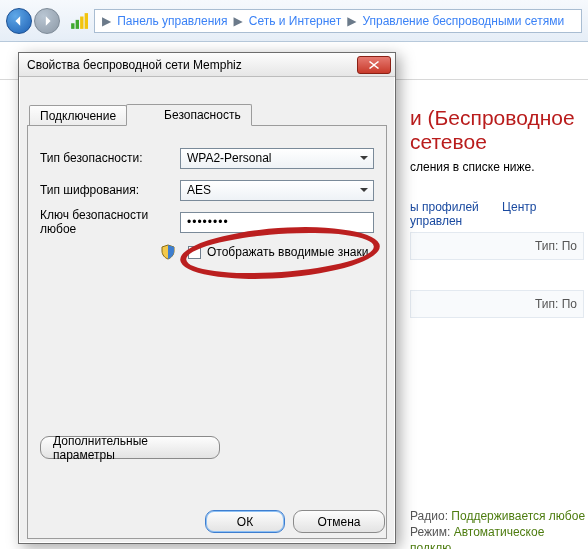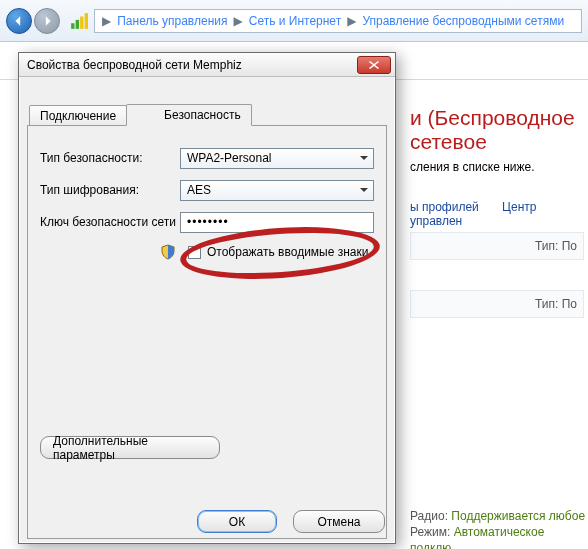--- a/index.html
+++ b/index.html
@@ -45,21 +45,21 @@
   .textbox { flex:1; height:21px; border:1px solid #7a8a99; background:#fff; padding:0 6px; display:flex; align-items:center; letter-spacing:1px; }
 
   .shield { width:16px; height:16px; }
   .checkbox-row { display:flex; align-items:center; margin:10px 0 0 120px; position:relative; }
   .checkbox { width:13px; height:13px; border:1px solid #6f7f8e; background:#fff; margin:0 6px 0 12px; }
 
   .ellipse { position:absolute; left:152px; top:102px; width:200px; height:50px; border:6px solid #bb1f1f; border-radius:50%/50%; transform:rotate(-4deg); pointer-events:none; }
 
   .adv-btn, .ok-btn, .cancel-btn { height:23px; border:1px solid #8a8a8a; background:linear-gradient(#fdfdfd,#e3e3e3); border-radius:9px; padding:0 12px; display:inline-flex; align-items:center; justify-content:center; }
   .adv-btn { position:absolute; left:12px; top:310px; width:180px; }
-  .btn-row { position:absolute; right:10px; bottom:10px; display:flex; gap:16px; }
+  .btn-row { position:absolute; right:10px; bottom:10px; display:flex; gap:8px; }
   .ok-btn { width:80px; border-color:#3e7ecf; box-shadow:0 0 0 1px #8dc0f4 inset; }
   .cancel-btn { width:92px; }
 </style>
 </head>
 <body>
 
 <div class="navbar">
   <div class="nav-btn">
     <svg viewBox="0 0 10 10">
         <path d="M6 1 2 5l4 4z"></path>
@@ -129,21 +129,21 @@
     </div>
 
     <div class="form-row">
       <label>Тип шифрования:</label>
       <div class="combo">
           <span>AES</span>
         </div>
     </div>
 
     <div class="form-row">
-      <label>Ключ безопасности сети</label>
+      <label>Ключ безопасности любое</label>
       <div class="textbox">
           <span>••••••••</span>
         </div>
     </div>
 
     <div class="checkbox-row">
       <svg class="shield" viewBox="0 0 16 16">
         <path d="M8 1 14 3v4c0 4-3 7-6 8-3-1-6-4-6-8V3Z" fill="#f3c94b" stroke="#8a6b12"></path>
         <path d="M8 1v14c3-1 6-4 6-8V3Z" fill="#3e7ecf"></path>
       </svg>

